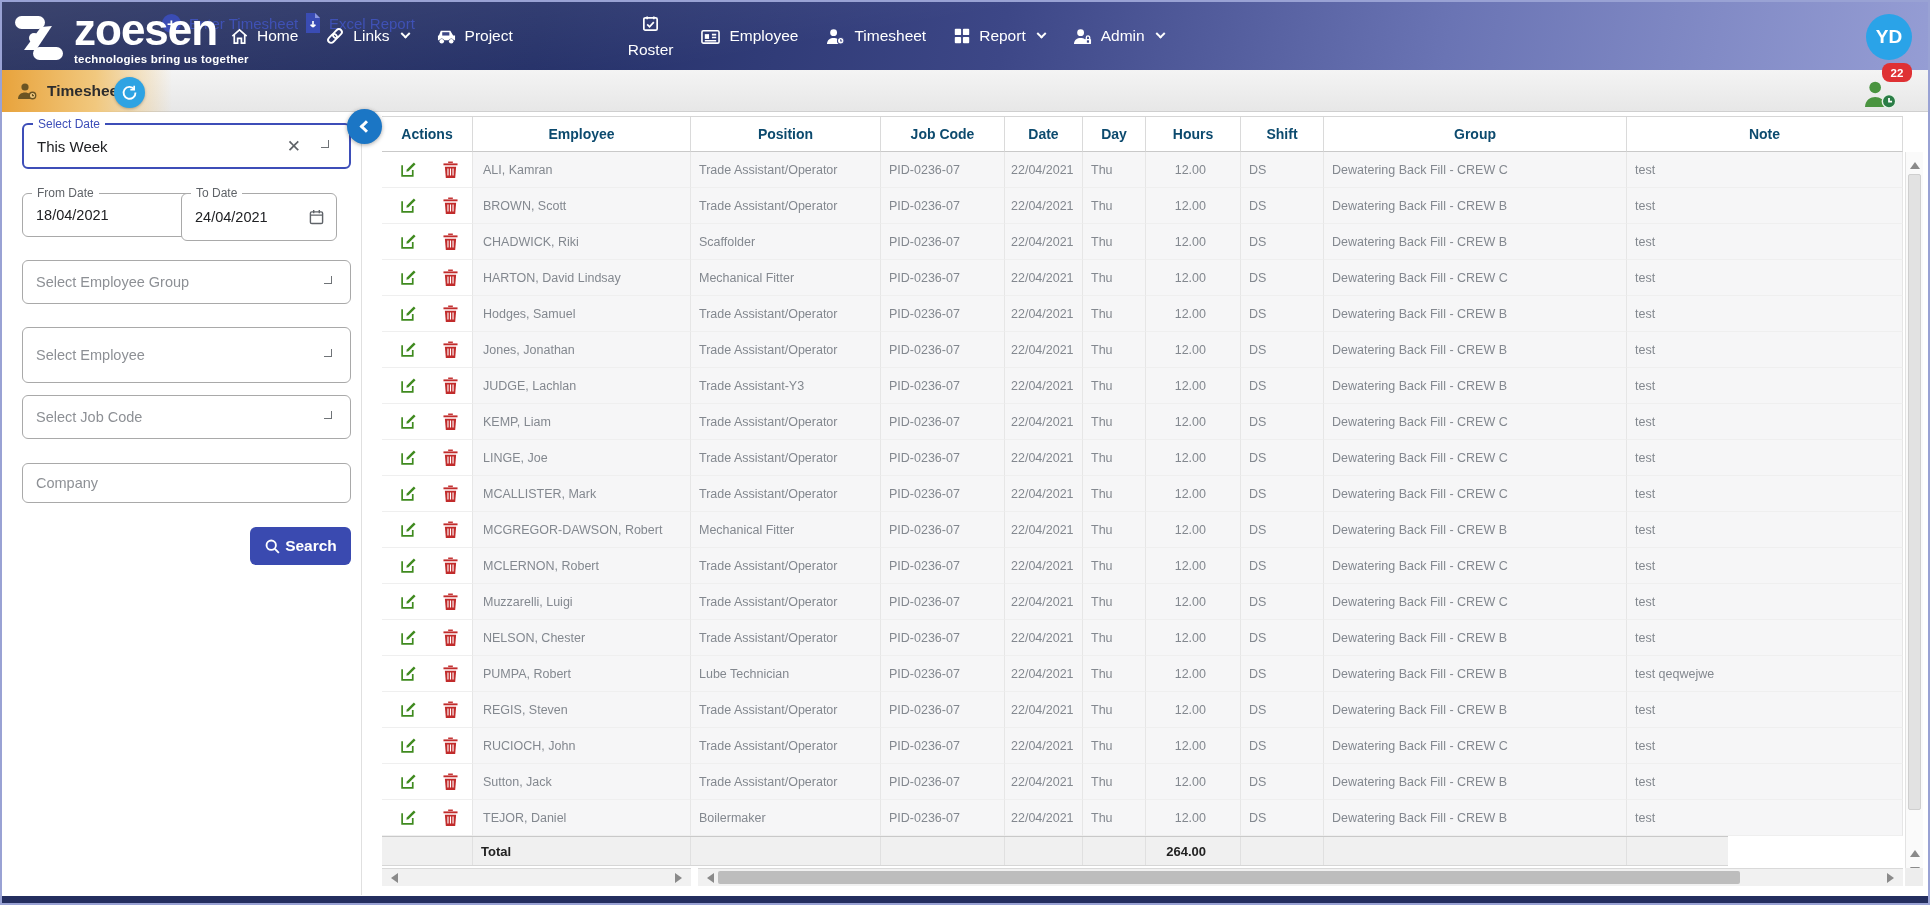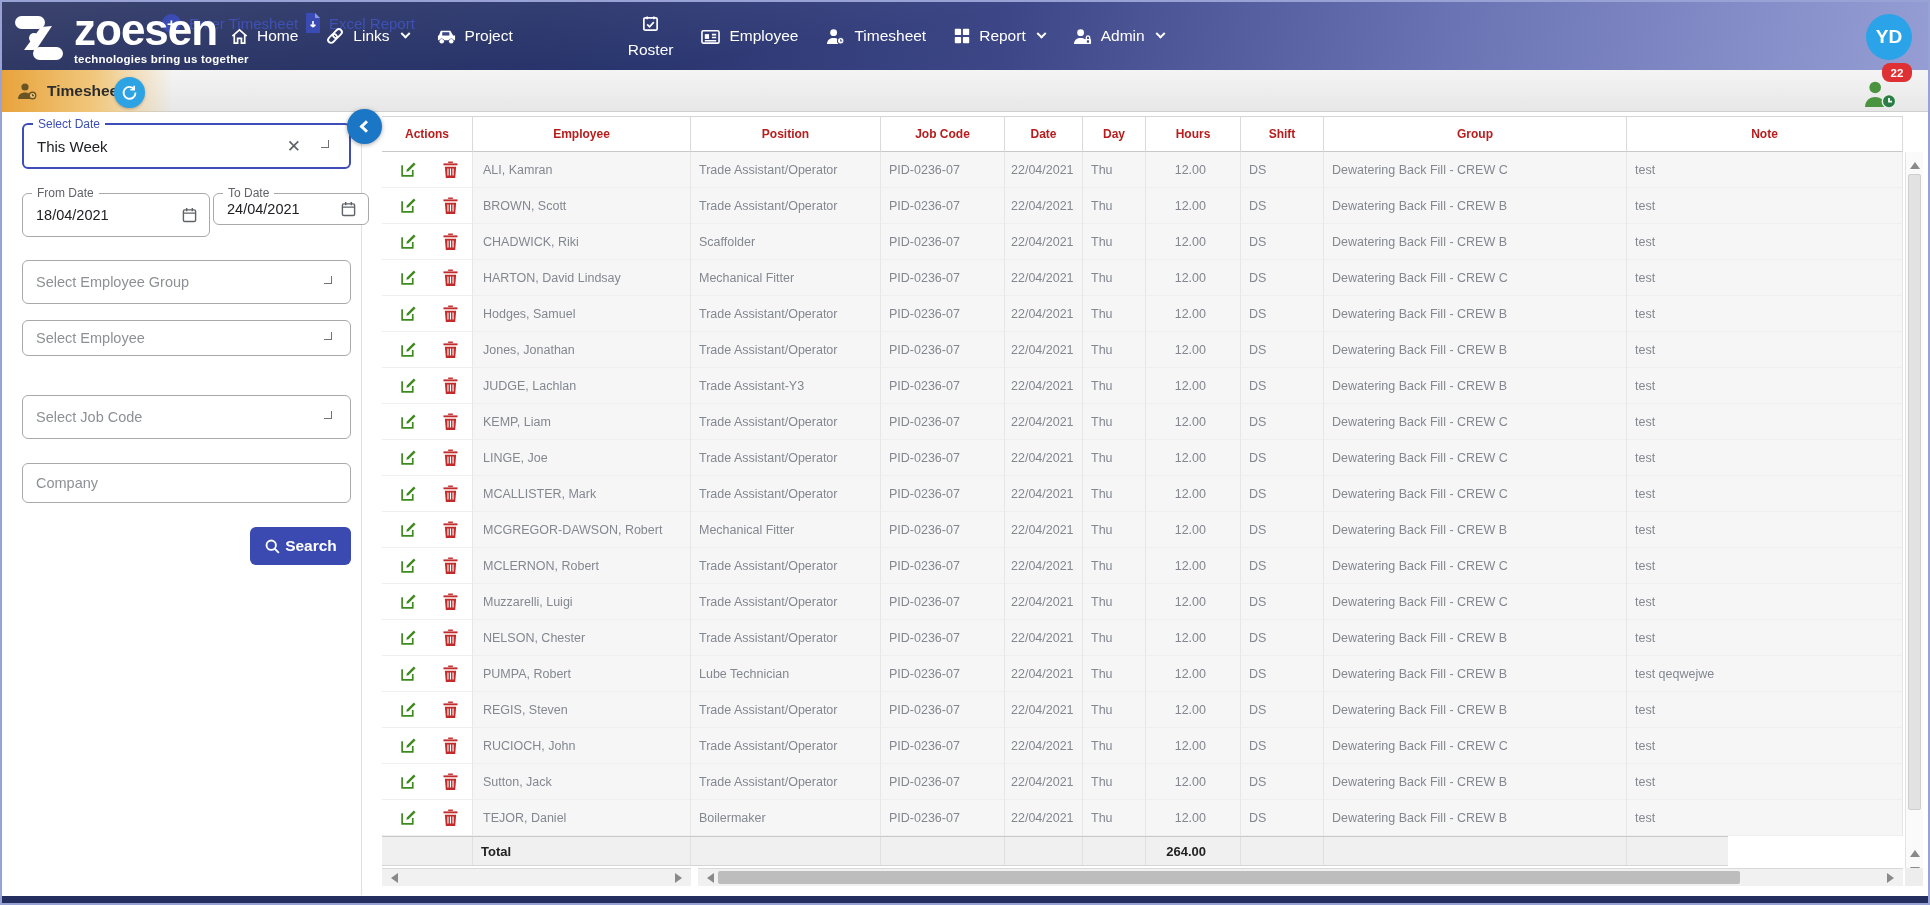--- a/index.html
+++ b/index.html
@@ -67,22 +67,22 @@
                 background:#1b76c5; display:flex; align-items:center; justify-content:center;
                 box-shadow:0 1px 4px rgba(0,0,0,.35); cursor:pointer; z-index:5; }
   .collapse-btn .cvl { width:9px; height:9px; border-left:3px solid #fff; border-bottom:3px solid #fff;
                 transform:rotate(45deg) translate(1px,-1px); }
 
   
   .tablewrap { position:absolute; left:380px; top:114px; width:1521px; }
   .trow, .thead { display:grid;
       grid-template-columns:91px 218px 190px 124px 78px 63px 95px 83px 303px 276px; }
   .thead { height:36px; border-top:1px solid #d6d6d6; }
-  .th { display:flex; align-items:center; justify-content:center; font-size:12px; font-weight:bold;
-        color:#b91c1c; border-right:1px solid #dadada; border-bottom:1px solid #c9c9c9; background:#fff; cursor:pointer; }
+  .th { display:flex; align-items:center; justify-content:center; font-size:14px; font-weight:bold;
+        color:#0c4a6e; border-right:1px solid #dadada; border-bottom:1px solid #c9c9c9; background:#fff; cursor:pointer; }
   .trow { height:36px; }
   .c { display:flex; align-items:center; padding:0 8px; border-right:1px solid #e6e6e6;
        border-bottom:1px solid #efefef; overflow:hidden; white-space:nowrap; }
   .c.data { background:#f6f6f7; }
   .blurtxt { color:#83888f; font-size:12.5px; filter:blur(0.6px); }
   .c.hours { justify-content:flex-end; padding-right:34px; }
   .c.actions { justify-content:flex-start; gap:26px; padding-left:18px; background:#fff; }
   .icn { display:flex; cursor:pointer; }
 
   .total-row { position:absolute; left:380px; top:834px; width:1346px; height:30px;
@@ -259,34 +259,34 @@
     </div>
 
     <div class="fld" style="left:20px; top:81px; width:188px; height:44px;">
       <span class="flabel">From Date</span>
       <span class="fval" style="font-size:14.5px;">18/04/2021</span>
       <svg class="right-ic" style="right:12px;" width="15" height="16" viewBox="0 0 16 17" fill="none" stroke="#5f6368" stroke-width="1.5">
           <rect x="1.5" y="3" width="13" height="12.5" rx="1.5"></rect>
           <path d="M5 1 V4.5 M11 1 V4.5 M1.5 6.5 H14.5"></path>
         </svg>
     </div>
-    <div class="fld" style="left:211px; top:81px; width:156px; height:32px;">
+    <div class="fld" style="left:179px; top:81px; width:156px; height:48px;">
       <span class="flabel">To Date</span>
       <span class="fval" style="font-size:14.5px;">24/04/2021</span>
       <svg class="right-ic" style="right:12px;" width="15" height="16" viewBox="0 0 16 17" fill="none" stroke="#5f6368" stroke-width="1.5">
           <rect x="1.5" y="3" width="13" height="12.5" rx="1.5"></rect>
           <path d="M5 1 V4.5 M11 1 V4.5 M1.5 6.5 H14.5"></path>
         </svg>
     </div>
 
     <div class="fld" style="left:20px; top:148px; width:329px; height:44px;">
       <span class="fph">Select Employee Group</span>
       <span class="right-ic chev-gray" style="right:18px; margin-top:-2px;"></span>
     </div>
-    <div class="fld" style="left:20px; top:208px; width:329px; height:36px;">
+    <div class="fld" style="left:20px; top:215px; width:329px; height:56px;">
       <span class="fph">Select Employee</span>
       <span class="right-ic chev-gray" style="right:18px; margin-top:-2px;"></span>
     </div>
     <div class="fld" style="left:20px; top:283px; width:329px; height:44px;">
       <span class="fph">Select Job Code</span>
       <span class="right-ic chev-gray" style="right:18px; margin-top:-2px;"></span>
     </div>
     <div class="fld" style="left:20px; top:351px; width:329px; height:40px;">
       <span class="fph">Company</span>
     </div>

